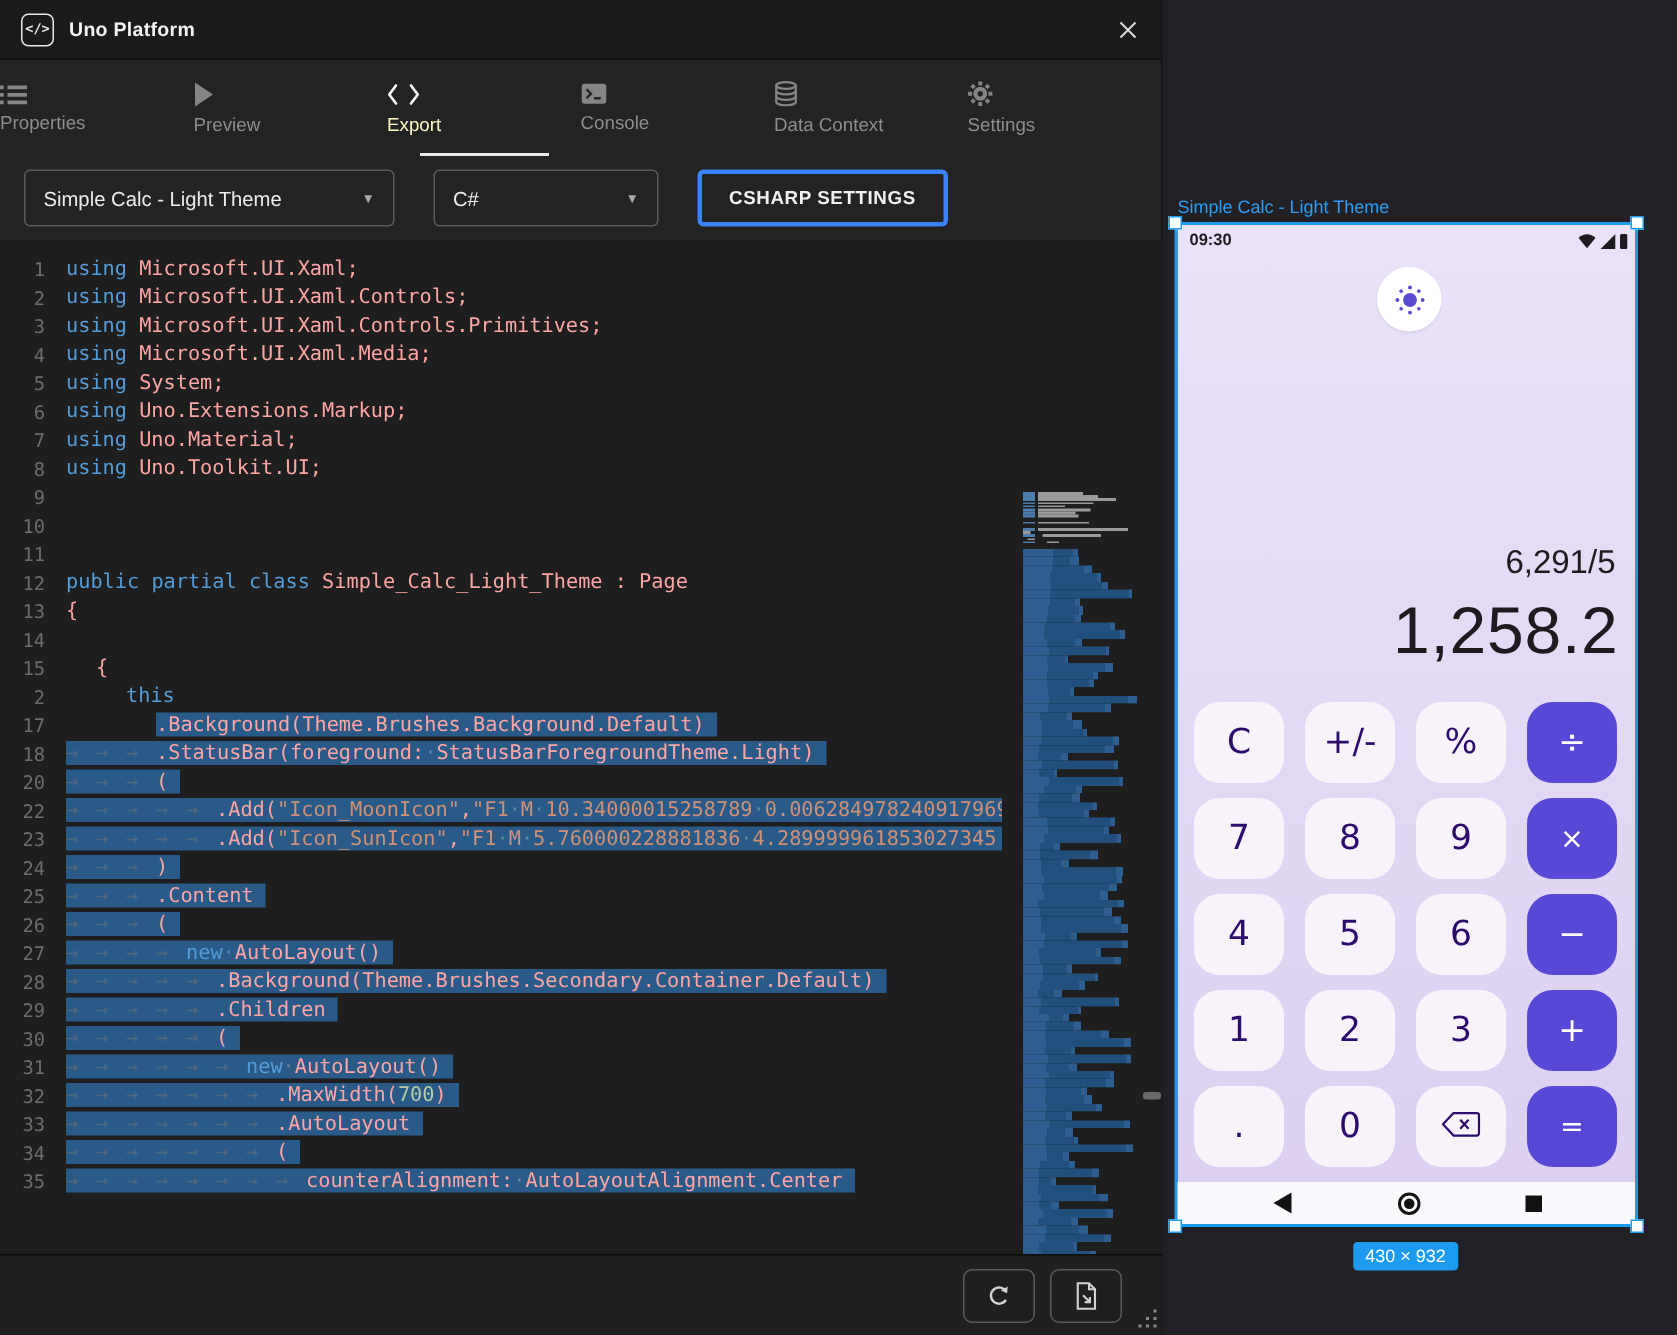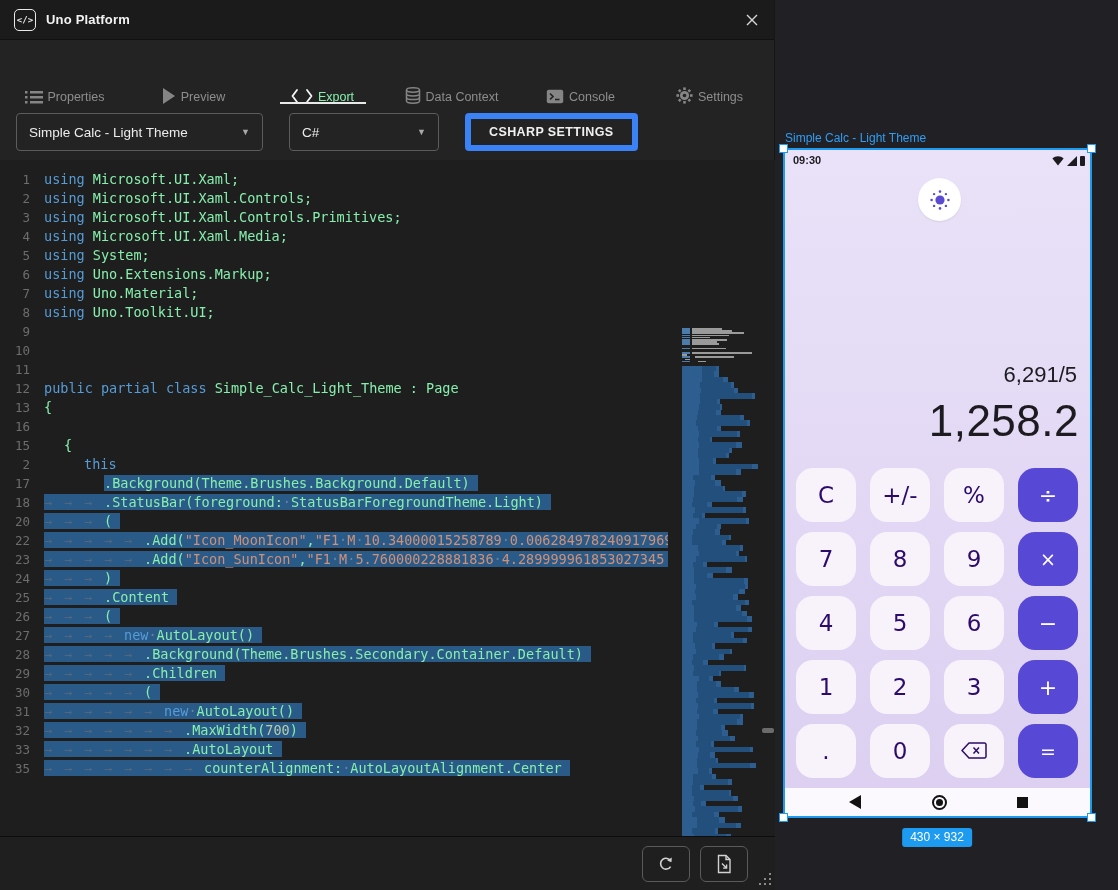--- a/index.html
+++ b/index.html
@@ -7,43 +7,43 @@
   *{box-sizing:border-box;}
   
   .panel{position:absolute;left:0;top:0;width:775px;height:890px;background:#232323;border-right:1px solid #151515;}
   .hdr{position:absolute;left:0;top:0;width:100%;height:40px;background:#1b1b1b;display:flex;align-items:center;padding:0 14px;border-bottom:1px solid #111;}
   .logo{width:22px;height:22px;border:1.6px solid #e9e9e9;border-radius:5px;color:#e9e9e9;font-size:9px;font-weight:bold;
     display:flex;align-items:center;justify-content:center;font-family:"DejaVu Sans Mono",monospace;}
   .hdr-title{color:#f3f3f3;font-size:13px;font-weight:bold;margin-left:10px;letter-spacing:.2px;}
   .close{position:absolute;right:12px;top:10px;width:20px;height:20px;display:flex;align-items:center;justify-content:center;cursor:pointer;}
   
   .tabs{position:absolute;left:0;top:40px;width:100%;height:64px;display:flex;background:#232323;}
-  .tab{flex:1;display:flex;flex-direction:row;align-items:flex-end;justify-content:center;gap:5px;position:relative;color:#828282;cursor:pointer;}
+  .tab{flex:1;display:flex;flex-direction:column;align-items:flex-start;justify-content:center;gap:5px;position:relative;color:#828282;cursor:pointer;}
   .tab .t-label{font-size:12.5px;color:#8d8d8d;}
   .tab.active{color:#fff;}
-  .tab.active .t-label{color:#86efac;}
+  .tab.active .t-label{color:#fef9c3;}
   .tab.active::after{content:"";position:absolute;bottom:0;left:50%;transform:translateX(-50%);width:86px;height:2px;background:#e9e9e9;}
   .tab svg{display:block;}
   
   .toolbar{position:absolute;left:0;top:104px;width:100%;height:56px;display:flex;align-items:center;gap:26px;padding-left:16px;background:#232323;}
   .dd{height:38px;border:1px solid #5c5c5c;border-radius:4px;display:flex;align-items:center;justify-content:space-between;
      padding:0 12px;color:#ececec;font-size:13.5px;cursor:pointer;background:#232323;}
   .dd .caret{color:#a9a9a9;font-size:9px;margin-left:10px;}
   .dd1{width:247px;} .dd2{width:150px;}
-  .tbtn{height:38px;border:6px solid #3b82f6;border-radius:4px;padding:0 18px;display:flex;align-items:center;
+  .tbtn{height:38px;border:3px solid #3b82f6;border-radius:4px;padding:0 18px;display:flex;align-items:center;
      color:#f0f0f0;font-size:12.5px;font-weight:bold;letter-spacing:.4px;cursor:pointer;background:#232323;}
   
   .code-wrap{position:absolute;left:0;top:160px;width:775px;height:676px;background:#1e1e1e;overflow:hidden;
      font-family:"DejaVu Sans Mono","Liberation Mono",monospace;font-size:13.5px;line-height:19px;padding-top:10px;}
   .cline{height:19px;white-space:pre;display:flex;}
   .lnum{width:44px;flex:0 0 44px;text-align:right;padding-right:14px;color:#6d6d6d;font-size:12.5px;user-select:none;}
   .ltext{width:624px;flex:0 0 624px;overflow:hidden;white-space:pre;}
   .iu{display:inline-block;width:20px;color:#51677d;}
   .selbg{background:#2a5a88;}
-  .tk-k{color:#569cd6;} .tk-d{color:#86efac;} .tk-s{color:#ce9178;} .tk-n{color:#b5cea8;} .tk-w{color:#6584a0;}
+  .tk-k{color:#569cd6;} .tk-d{color:#fca5a5;} .tk-s{color:#ce9178;} .tk-n{color:#b5cea8;} .tk-w{color:#6584a0;}
   
   .minimap{position:absolute;left:682px;top:168px;width:76px;height:656px;}
   .mm-row{height:2.2px;margin-bottom:0;display:flex;gap:2px;}
   .mm-k{height:1.6px;background:#4b7cab;} .mm-t{height:1.6px;background:#9a9a9a;}
   .mm-sel{position:absolute;left:0;top:38px;width:76px;bottom:2px;}
   .mm-line{height:5.45px;}
   .vthumb{position:absolute;left:762px;top:728px;width:12px;height:5px;border-radius:2px;background:#6b6b6b;}
   
   .footer{position:absolute;left:0;bottom:0;width:775px;height:54px;background:#1f1f1f;border-top:1px solid #0d0d0d;}
   .fbtn{position:absolute;top:9px;width:48px;height:36px;border:1px solid #5a5a5a;border-radius:6px;display:flex;align-items:center;justify-content:center;cursor:pointer;}
@@ -116,40 +116,40 @@
       <div class="tab active">
         <span>
           <svg width="22" height="16" viewBox="0 0 22 16">
             <path d="M6 2 L1.5 8 L6 14 M16 2 L20.5 8 L16 14" fill="none" stroke="#f5f5f5" stroke-width="1.8" stroke-linecap="round" stroke-linejoin="round"></path>
           </svg>
         </span>
         <span class="t-label">Export</span>
       </div>
       <div class="tab">
         <span>
+          <svg width="18" height="15" viewBox="0 0 18 15">
+            <rect x="0.8" y="0.8" width="16.4" height="13.4" rx="2" fill="#858585"></rect>
+            <path d="M4 4.5 L7 7.5 L4 10.5" fill="none" stroke="#232323" stroke-width="1.6"></path>
+            <path d="M9 10.5 H13.5" stroke="#232323" stroke-width="1.6"></path>
+          </svg>
+        </span>
+        <span class="t-label">Console</span>
+      </div>
+      <div class="tab">
+        <span>
           <svg width="16" height="17" viewBox="0 0 16 17">
             <g fill="none" stroke="#858585" stroke-width="1.5">
               <ellipse cx="8" cy="3" rx="6.5" ry="2.2"></ellipse>
               <path d="M1.5 3 V14 C1.5 15.2 4.4 16.2 8 16.2 C11.6 16.2 14.5 15.2 14.5 14 V3"></path>
               <path d="M1.5 6.7 C1.5 7.9 4.4 8.9 8 8.9 C11.6 8.9 14.5 7.9 14.5 6.7"></path>
               <path d="M1.5 10.4 C1.5 11.6 4.4 12.6 8 12.6 C11.6 12.6 14.5 11.6 14.5 10.4"></path>
             </g>
           </svg>
         </span>
         <span class="t-label">Data Context</span>
-      </div>
-      <div class="tab">
-        <span>
-          <svg width="18" height="15" viewBox="0 0 18 15">
-            <rect x="0.8" y="0.8" width="16.4" height="13.4" rx="2" fill="#858585"></rect>
-            <path d="M4 4.5 L7 7.5 L4 10.5" fill="none" stroke="#232323" stroke-width="1.6"></path>
-            <path d="M9 10.5 H13.5" stroke="#232323" stroke-width="1.6"></path>
-          </svg>
-        </span>
-        <span class="t-label">Console</span>
       </div>
       <div class="tab">
         <span>
           <svg width="17" height="17" viewBox="0 0 17 17">
             <g fill="#858585">
               <circle cx="8.5" cy="8.5" r="4.6"></circle>
               <g stroke="#858585" stroke-width="2.6">
                 <path d="M8.5 0.4 V3"></path>
                 <path d="M8.5 14 V16.6"></path>
                 <path d="M0.4 8.5 H3"></path>
@@ -187,38 +187,39 @@
         <div class="cline"><span class="lnum">4</span><span class="ltext"><span class="tk-k">using</span><span class="tk-d"> Microsoft.UI.Xaml.Media;</span></span></div>
         <div class="cline"><span class="lnum">5</span><span class="ltext"><span class="tk-k">using</span><span class="tk-d"> System;</span></span></div>
         <div class="cline"><span class="lnum">6</span><span class="ltext"><span class="tk-k">using</span><span class="tk-d"> Uno.Extensions.Markup;</span></span></div>
         <div class="cline"><span class="lnum">7</span><span class="ltext"><span class="tk-k">using</span><span class="tk-d"> Uno.Material;</span></span></div>
         <div class="cline"><span class="lnum">8</span><span class="ltext"><span class="tk-k">using</span><span class="tk-d"> Uno.Toolkit.UI;</span></span></div>
         <div class="cline"><span class="lnum">9</span><span class="ltext"></span></div>
         <div class="cline"><span class="lnum">10</span></div>
         <div class="cline"><span class="lnum">11</span><span class="ltext"></span></div>
         <div class="cline"><span class="lnum">12</span><span class="ltext"><span class="tk-k">public</span><span class="tk-d"> </span><span class="tk-k">partial</span><span class="tk-d"> </span><span class="tk-k">class</span><span class="tk-d"> Simple_Calc_Light_Theme : Page</span></span></div>
         <div class="cline"><span class="lnum">13</span><span class="ltext"><span class="tk-d">{</span></span></div>
-        <div class="cline"><span class="lnum">16</span></div>
+        <div class="cline"><span class="lnum">14</span></div>
         <div class="cline"><span class="lnum">15</span><span class="ltext"><span class="iu"></span><span class="tk-d">{</span></span></div>
         <div class="cline"><span class="lnum">2</span><span class="ltext"><span class="iu"></span><span class="iu"></span><span class="tk-k">this</span></span></div>
         <div class="cline"><span class="lnum">17</span><span class="ltext"><span class="iu"></span><span class="iu"></span><span class="iu"></span><span class="selbg"><span class="tk-d">.Background(Theme.Brushes.Background.Default)</span>&nbsp;</span></span></div>
         <div class="cline"><span class="lnum">18</span><span class="ltext"><span class="selbg"><span class="iu">→</span><span class="iu">→</span><span class="iu">→</span><span class="tk-d">.StatusBar(foreground:</span><span class="tk-w">·</span><span class="tk-d">StatusBarForegroundTheme.Light)</span>&nbsp;</span></span></div>
         <div class="cline"><span class="lnum">20</span><span class="ltext"><span class="selbg"><span class="iu">→</span><span class="iu">→</span><span class="iu">→</span><span class="tk-d">(</span>&nbsp;</span></span></div>
         <div class="cline"><span class="lnum">22</span><span class="ltext"><span class="selbg"><span class="iu">→</span><span class="iu">→</span><span class="iu">→</span><span class="iu">→</span><span class="iu">→</span><span class="tk-d">.Add(</span><span class="tk-s">"Icon_MoonIcon"</span><span class="tk-d">,</span><span class="tk-s">"F1</span><span class="tk-w">·</span><span class="tk-s">M</span><span class="tk-w">·</span><span class="tk-s">10.34000015258789</span><span class="tk-w">·</span><span class="tk-s">0.006284978240917969</span>&nbsp;</span></span></div>
         <div class="cline"><span class="lnum">23</span><span class="ltext"><span class="selbg"><span class="iu">→</span><span class="iu">→</span><span class="iu">→</span><span class="iu">→</span><span class="iu">→</span><span class="tk-d">.Add(</span><span class="tk-s">"Icon_SunIcon"</span><span class="tk-d">,</span><span class="tk-s">"F1</span><span class="tk-w">·</span><span class="tk-s">M</span><span class="tk-w">·</span><span class="tk-s">5.760000228881836</span><span class="tk-w">·</span><span class="tk-s">4.289999961853027345</span>&nbsp;</span></span></div>
         <div class="cline"><span class="lnum">24</span><span class="ltext"><span class="selbg"><span class="iu">→</span><span class="iu">→</span><span class="iu">→</span><span class="tk-d">)</span>&nbsp;</span></span></div>
         <div class="cline"><span class="lnum">25</span><span class="ltext"><span class="selbg"><span class="iu">→</span><span class="iu">→</span><span class="iu">→</span><span class="tk-d">.Content</span>&nbsp;</span></span></div>
         <div class="cline"><span class="lnum">26</span><span class="ltext"><span class="selbg"><span class="iu">→</span><span class="iu">→</span><span class="iu">→</span><span class="tk-d">(</span>&nbsp;</span></span></div>
         <div class="cline"><span class="lnum">27</span><span class="ltext"><span class="selbg"><span class="iu">→</span><span class="iu">→</span><span class="iu">→</span><span class="iu">→</span><span class="tk-k">new</span><span class="tk-w">·</span><span class="tk-d">AutoLayout()</span>&nbsp;</span></span></div>
         <div class="cline"><span class="lnum">28</span><span class="ltext"><span class="selbg"><span class="iu">→</span><span class="iu">→</span><span class="iu">→</span><span class="iu">→</span><span class="iu">→</span><span class="tk-d">.Background(Theme.Brushes.Secondary.Container.Default)</span>&nbsp;</span></span></div>
         <div class="cline"><span class="lnum">29</span><span class="ltext"><span class="selbg"><span class="iu">→</span><span class="iu">→</span><span class="iu">→</span><span class="iu">→</span><span class="iu">→</span><span class="tk-d">.Children</span>&nbsp;</span></span></div>
         <div class="cline"><span class="lnum">30</span><span class="ltext"><span class="selbg"><span class="iu">→</span><span class="iu">→</span><span class="iu">→</span><span class="iu">→</span><span class="iu">→</span><span class="tk-d">(</span>&nbsp;</span></span></div>
         <div class="cline"><span class="lnum">31</span><span class="ltext"><span class="selbg"><span class="iu">→</span><span class="iu">→</span><span class="iu">→</span><span class="iu">→</span><span class="iu">→</span><span class="iu">→</span><span class="tk-k">new</span><span class="tk-w">·</span><span class="tk-d">AutoLayout()</span>&nbsp;</span></span></div>
         <div class="cline"><span class="lnum">32</span><span class="ltext"><span class="selbg"><span class="iu">→</span><span class="iu">→</span><span class="iu">→</span><span class="iu">→</span><span class="iu">→</span><span class="iu">→</span><span class="iu">→</span><span class="tk-d">.MaxWidth(</span><span class="tk-n">700</span><span class="tk-d">)</span>&nbsp;</span></span></div>
         <div class="cline"><span class="lnum">33</span><span class="ltext"><span class="selbg"><span class="iu">→</span><span class="iu">→</span><span class="iu">→</span><span class="iu">→</span><span class="iu">→</span><span class="iu">→</span><span class="iu">→</span><span class="tk-d">.AutoLayout</span>&nbsp;</span></span></div>
+        <div class="cline"><span class="lnum">34</span><span class="ltext"><span class="selbg"><span class="iu">→</span><span class="iu">→</span><span class="iu">→</span><span class="iu">→</span><span class="iu">→</span><span class="iu">→</span><span class="iu">→</span><span class="tk-d">(</span>&nbsp;</span></span></div>
         <div class="cline"><span class="lnum">35</span><span class="ltext"><span class="selbg"><span class="iu">→</span><span class="iu">→</span><span class="iu">→</span><span class="iu">→</span><span class="iu">→</span><span class="iu">→</span><span class="iu">→</span><span class="iu">→</span><span class="tk-d">counterAlignment:</span><span class="tk-w">·</span><span class="tk-d">AutoLayoutAlignment.Center</span>&nbsp;</span></span></div>
       </div>
     <div class="minimap" id="minimap">
         <div class="mm-row">
           <span class="mm-k" style="width:8px"></span>
           <span class="mm-t" style="width:30.400000000000002px;margin-left:0px"></span>
         </div>
         <div class="mm-row">
           <span class="mm-k" style="width:8px"></span>
           <span class="mm-t" style="width:40.300000000000004px;margin-left:0px"></span>

